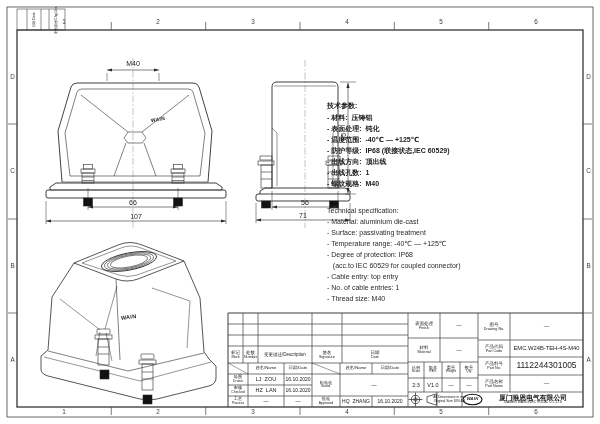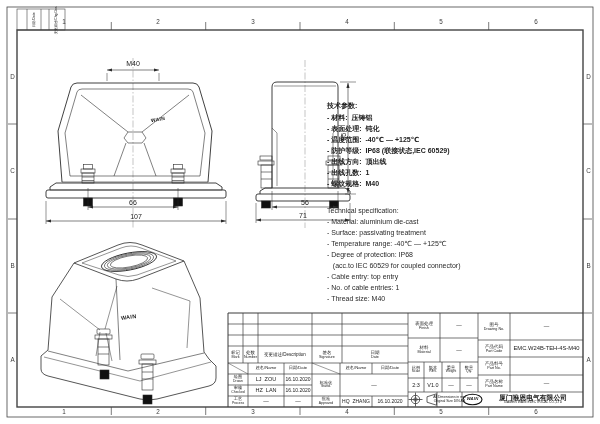--- a/index.html
+++ b/index.html
@@ -260,19 +260,20 @@
   <div class="cell" style="left:442px;top:378px;width:18px;height:14px;"><span class="fs55">—</span></div>
   <div class="cell" style="left:460px;top:378px;width:18px;height:14px;"><span class="fs55">—</span></div>
 
   <div class="cell" style="left:437px;top:392px;width:25px;height:15px;"><span class="fs34">All Dimensions in mm</span><span class="fs34">Original Size DIN A 4</span></div>
 
   <div class="cell" style="left:478px;top:313px;width:32px;height:27px;"><span class="fs45">图号</span><span class="fs37">Drawing No.</span></div>
   <div class="cell" style="left:510px;top:313px;width:73px;height:27px;"><span class="fs55">—</span></div>
   <div class="cell" style="left:478px;top:340px;width:32px;height:17px;"><span class="fs45">产品代码</span><span class="fs37">Part Code</span></div>
   <div class="cell" style="left:510px;top:340px;width:73px;height:17px;"><span class="fs58">EMC.W24B-TEH-4S-M40</span></div>
   <div class="cell" style="left:478px;top:357px;width:32px;height:18px;"><span class="fs45">产品料号</span><span class="fs37">Part No.</span></div>
+  <div class="cell" style="left:510px;top:357px;width:73px;height:18px;"><span class="fs85">1112244301005</span></div>
   <div class="cell" style="left:478px;top:375px;width:32px;height:17px;"><span class="fs45">产品名称</span><span class="fs37">Part Name</span></div>
   <div class="cell" style="left:510px;top:375px;width:73px;height:17px;"><span class="fs55">—</span></div>
 
   <div class="cell" style="left:463px;top:392px;width:19px;height:15px;"><span class="fs42 b logo-oval-text">WAIN</span></div>
   <div class="cell" style="left:483px;top:392px;width:100px;height:15px;"><span class="fs68 b">厦门唯恩电气有限公司</span><span class="fs34">XIAMEN WAIN ELECTRICAL CO.,LTD</span></div>
 
 </div>
 
 </body></html>

